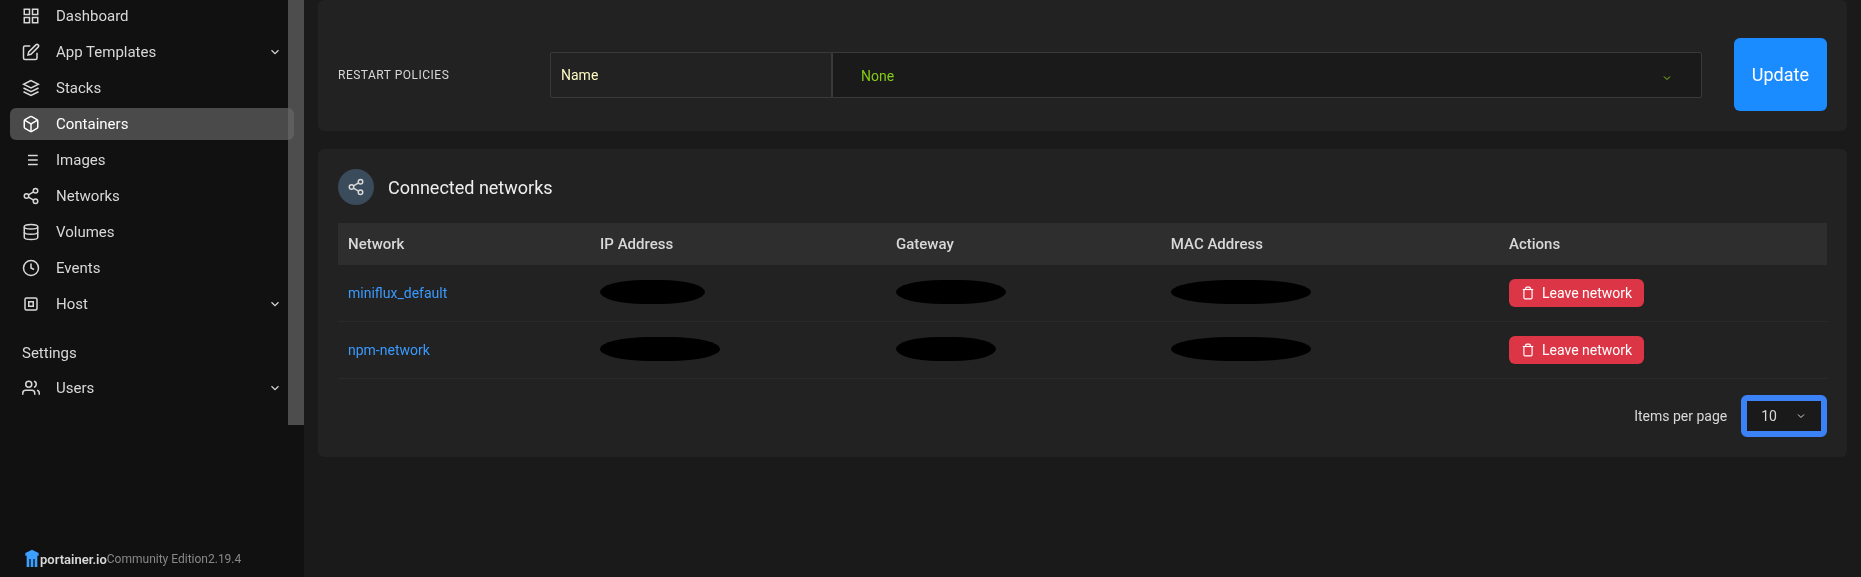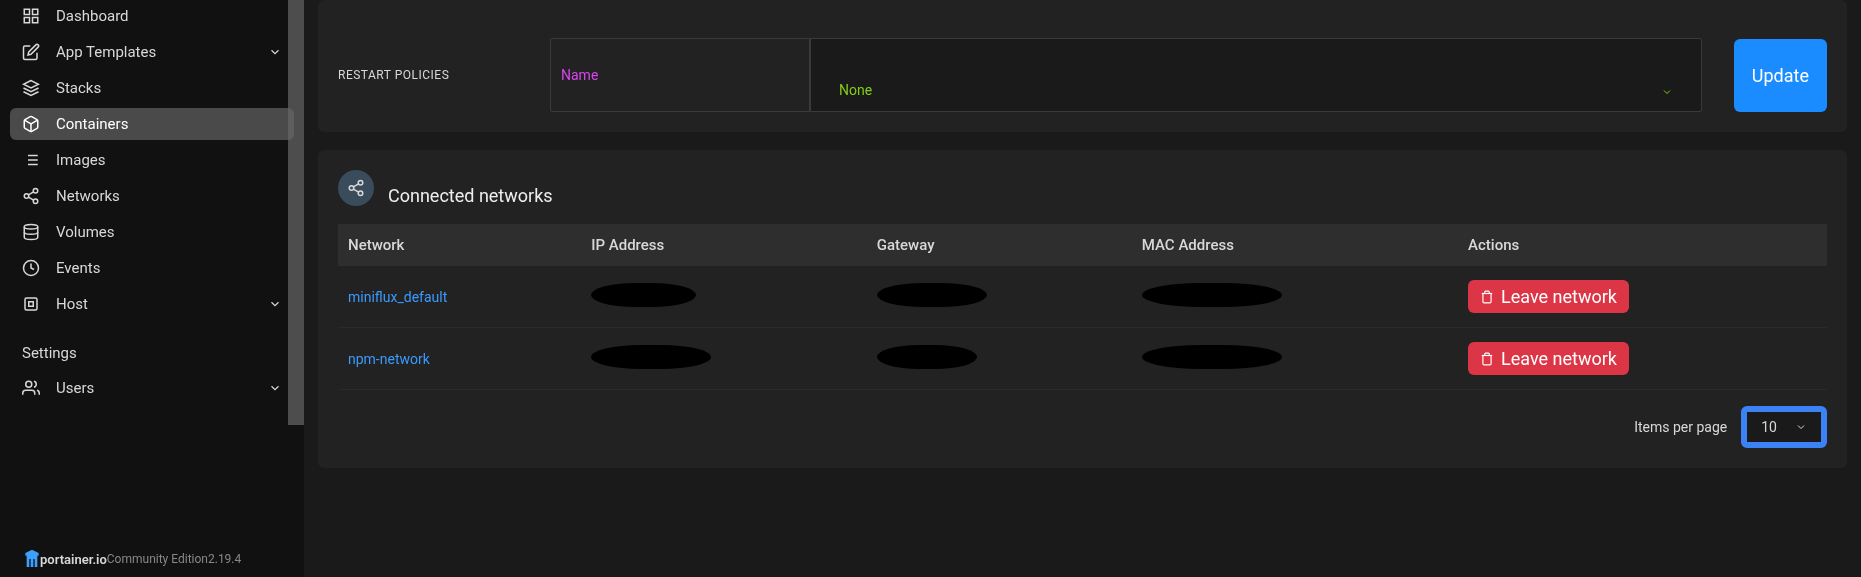--- a/index.html
+++ b/index.html
@@ -108,24 +108,24 @@
       gap: 32px;
       margin-top: 18px;
     }
     .restart-label {
       width: 180px;
       font-size: 12px;
       letter-spacing: 0.5px;
       color: #d8d8d8;
     }
     .restart-name-col {
-      width: 260px;
-      padding: 28px 10px;
+      width: 282px;
+      padding: 14px 10px;
       border: 1px solid #3a3a3a;
-      color: #d946ef;
+      color: #fef9c3;
       border-radius: 2px 0 0 2px;
     }
     .restart-select {
       flex: 1;
       padding: 13px 28px;
       background: #1a1a1a;
       border: 1px solid #3a3a3a;
       color: #84cc16;
       border-radius: 0 2px 2px 0;
       display: flex;
@@ -137,21 +137,21 @@
       background: #1a8cff;
       color: #fff;
       padding: 26px 18px;
       border: none;
       border-radius: 6px;
       cursor: pointer;
       font-size: 18px;
     }
     .panel-header {
       display: flex;
-      align-items: flex-end;
+      align-items: center;
       gap: 14px;
       margin-bottom: 18px;
     }
     .panel-icon-circle {
       width: 36px;
       height: 36px;
       border-radius: 50%;
       background: #3a4b5c;
       display: flex;
       align-items: center;
@@ -221,21 +221,21 @@
       height: 24px;
       display: inline-block;
     }
     .btn-leave {
       background: #dc3545;
       color: #fff;
       padding: 6px 12px;
       border: none;
       border-radius: 6px;
       cursor: pointer;
-      font-size: 18px;
+      font-size: 14px;
       display: inline-flex;
       align-items: center;
       gap: 7px;
     }
     .pagination {
       display: flex;
       justify-content: flex-end;
       align-items: center;
       gap: 14px;
       margin-top: 16px;

